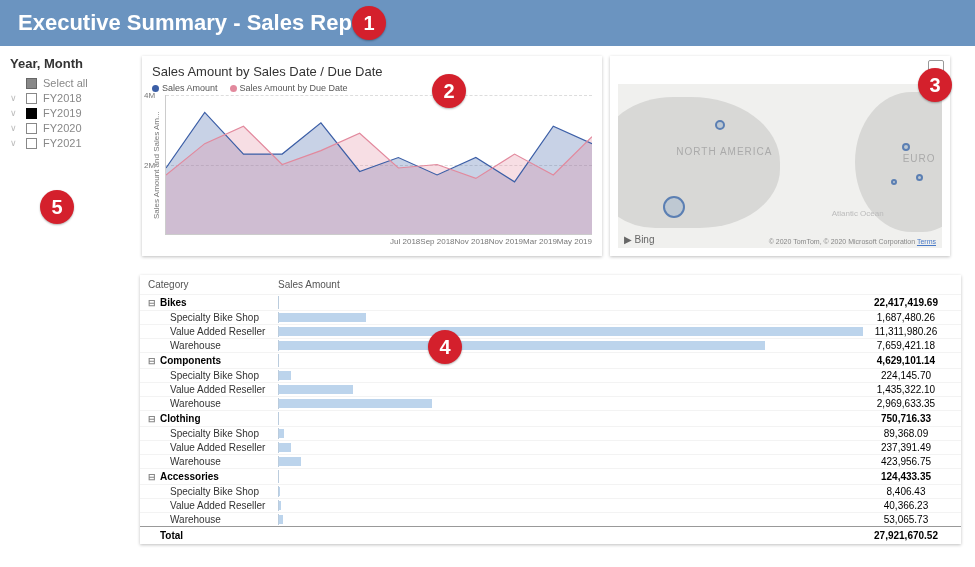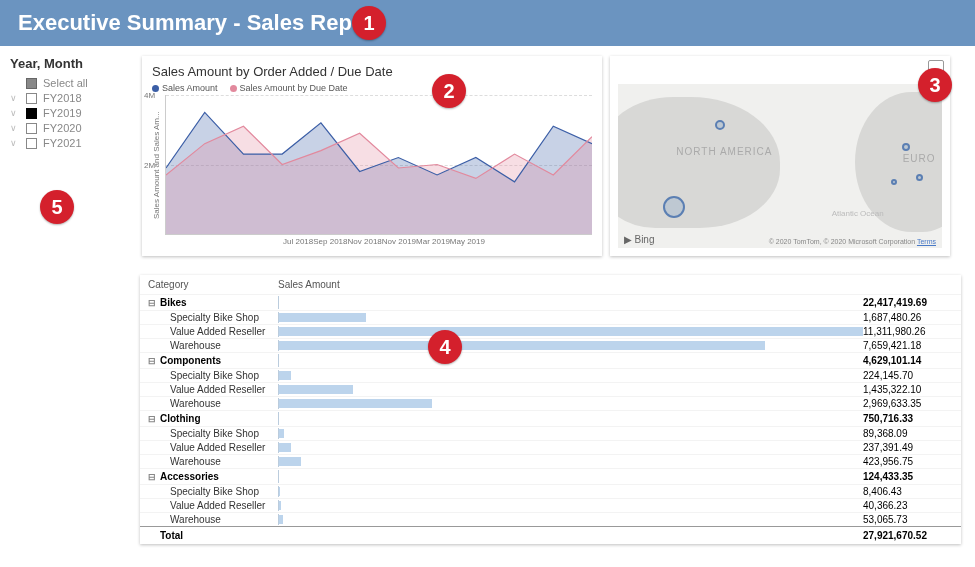--- a/index.html
+++ b/index.html
@@ -17,21 +17,21 @@
 .chart-card{width:460px;height:200px;position:relative}
 .chart-title{font-size:13px;color:#333;margin-bottom:4px}
 .legend{display:flex;gap:12px;font-size:9px;color:#555;margin-bottom:2px}
 .legend span{display:flex;align-items:center;gap:3px}
 .dot{width:7px;height:7px;border-radius:50%}
 .chart-body{display:flex;height:140px}
 .ylabel{writing-mode:vertical-rl;transform:rotate(180deg);font-size:8px;color:#777;text-align:center}
 .plot{flex:1;position:relative;border-left:1px solid #ccc;border-bottom:1px solid #ccc;margin-left:4px}
 .gridline{position:absolute;left:0;right:0;border-top:1px dashed #ddd}
 .ytick{position:absolute;left:-22px;font-size:8px;color:#777;transform:translateY(-50%)}
-.xticks{display:flex;justify-content:center;font-size:8px;color:#777;margin-left:24px;margin-top:2px}
+.xticks{display:flex;justify-content:flex-end;font-size:8px;color:#777;margin-left:24px;margin-top:2px}
 .xlabel{text-align:center;font-size:9px;color:#777;margin-top:2px}
 .map-card{width:340px;height:200px;position:relative}
 .map-area{position:absolute;top:28px;left:8px;right:8px;bottom:8px;background:#f0f0ee;overflow:hidden}
 .landmass{position:absolute;background:#d8d8d6}
 .bubble{position:absolute;border:2px solid #5b7fb3;border-radius:50%;background:rgba(110,150,200,.25)}
 .map-label{position:absolute;font-size:10px;color:#aaa;letter-spacing:1px}
 .bing{position:absolute;bottom:3px;left:6px;font-size:10px;color:#666}
 .attrib{position:absolute;bottom:3px;right:6px;font-size:7px;color:#888}
 .attrib a{color:#4a7ac7}
 .focus-icon{position:absolute;top:4px;right:6px;width:16px;height:14px;border:1px solid #999;border-radius:2px}
@@ -39,21 +39,21 @@
 .thead{display:flex;padding:4px 8px;color:#555}
 .thead .c1{width:130px}
 .trow{display:flex;align-items:center;padding:1px 8px;border-top:1px solid #f3f3f3;position:relative;height:14px}
 .trow.cat{font-weight:700;height:16px}
 .trow.total{font-weight:700;border-top:1px solid #999;height:18px}
 .exp{width:12px;font-size:9px;color:#888;cursor:pointer}
 .rname{width:118px;white-space:nowrap;overflow:hidden}
 .trow.sub .rname{padding-left:10px;color:#333}
 .barcell{flex:1;position:relative;border-left:1px solid #bcd;height:100%}
 .bar{position:absolute;left:0;top:1px;bottom:1px;background:#bcd4ec}
-.val{width:90px;text-align:left;padding-right:4px}
+.val{width:90px;text-align:center;padding-right:4px}
 .callout{position:absolute;width:34px;height:34px;background:#d4202c;border-radius:50%;color:#fff;font-size:20px;font-weight:700;display:flex;align-items:center;justify-content:center;z-index:50;box-shadow:0 1px 2px rgba(0,0,0,.3)}
 svg.lines{position:absolute;left:0;top:0;width:100%;height:100%}
 </style>
 </head>
 <body>
 
 <div class="header">
   <span>Executive Summary - Sales Report</span>
 </div>
 
@@ -83,21 +83,21 @@
         </div>
         <div class="slicer-item">
           <span class="chevron">∨</span>
           <span class="chk "></span>
           <span>FY2021</span>
         </div>
       </div>
   </div>
 
   <div class="card chart-card">
-    <div class="chart-title">Sales Amount by Order Added / Due Date</div>
+    <div class="chart-title">Sales Amount by Sales Date / Due Date</div>
     <div class="legend">
       <span>
           <span class="dot" style="background:#3b5ea6"></span>
           <span>Sales Amount</span>
         </span>
       <span>
           <span class="dot" style="background:#e2899d"></span>
           <span>Sales Amount by Due Date</span>
         </span>
     </div>

